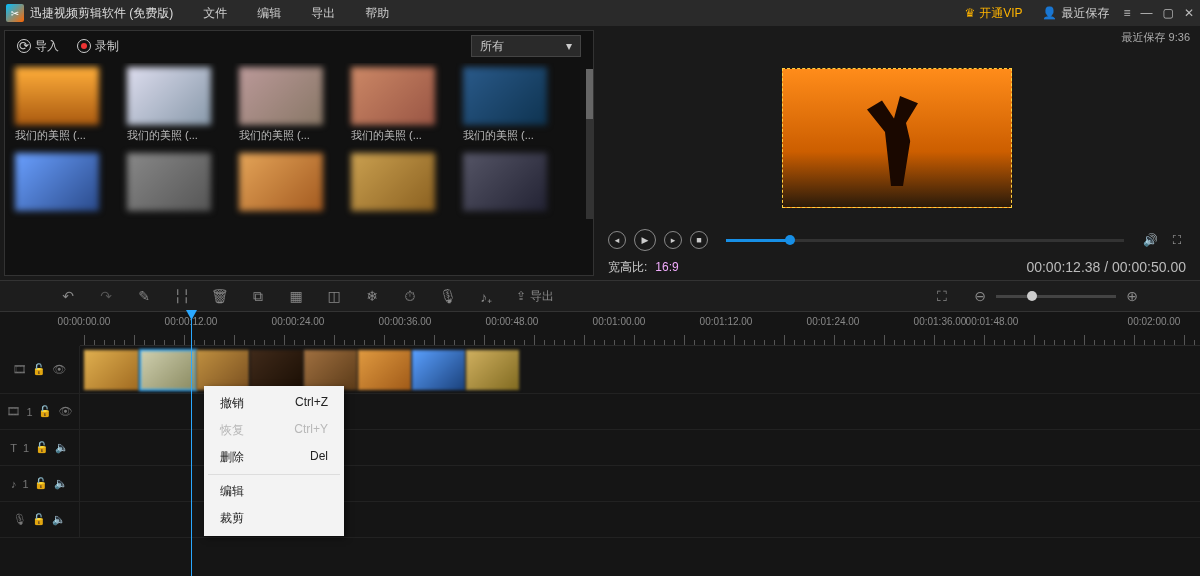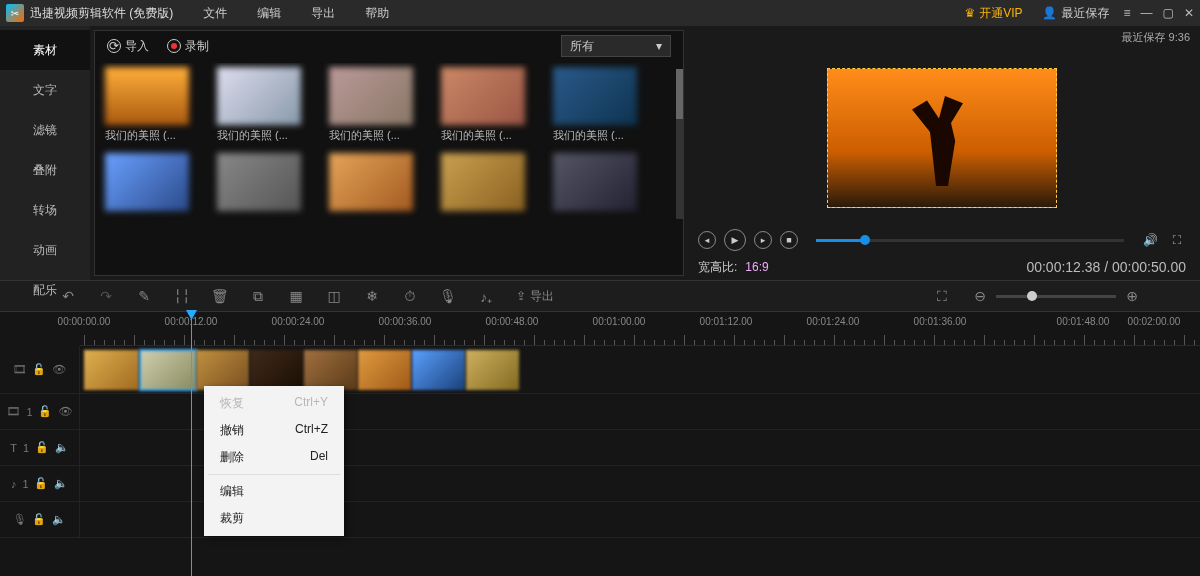--- a/index.html
+++ b/index.html
@@ -106,29 +106,20 @@
   <div class="winctl">
     <span>≡</span>
     <span>—</span>
     <span>▢</span>
     <span>✕</span>
   </div>
 </div>
 
 <div class="upper">
 
-  <div class="sidetabs" id="sidetabs">
-      <div class="active">素材</div>
-      <div>文字</div>
-      <div>滤镜</div>
-      <div>叠附</div>
-      <div>转场</div>
-      <div>动画</div>
-      <div>配乐</div>
-    </div>
 
   <div class="mediapanel">
     <div class="row2">
       <div class="circbtn">
         <span class="circ">⟳</span>
         <span>导入</span>
       </div>
       <div class="circbtn">
         <span class="circ">
             <span class="reddot"></span>
@@ -362,21 +353,21 @@
       </div>
   <div class="tmark" style="left: 4px;">00:00:00.00</div>
       <div class="tmark" style="left: 111px;">00:00:12.00</div>
       <div class="tmark" style="left: 218px;">00:00:24.00</div>
       <div class="tmark" style="left: 325px;">00:00:36.00</div>
       <div class="tmark" style="left: 432px;">00:00:48.00</div>
       <div class="tmark" style="left: 539px;">00:01:00.00</div>
       <div class="tmark" style="left: 646px;">00:01:12.00</div>
       <div class="tmark" style="left: 753px;">00:01:24.00</div>
       <div class="tmark" style="left: 860px;">00:01:36.00</div>
-      <div class="tmark" style="left: 1003px;">00:01:48.00</div>
+      <div class="tmark" style="left: 912px;">00:01:48.00</div>
       <div class="tmark" style="left: 1074px;">00:02:00.00</div>
     </div>
 
   <div class="track">
     <div class="theader">
       <span>🎞</span>
       <span>🔓</span>
       <span>👁</span>
     </div>
     <div class="tcontent" id="cliptrack">
@@ -425,27 +416,27 @@
       <span>🔓</span>
       <span>🔈</span>
     </div>
     <div class="tcontent"></div>
   </div>
 
   <div class="playhead" id="playhead" style="left: 191px;"></div>
 </div>
 
 <div class="ctxmenu" id="ctxmenu" style="left:204px; top:386px;">
+    <div class="mi">
+      <span>撤销</span>
+      <span>Ctrl+Z</span>
+    </div>
     <div class="mi disabled">
       <span>恢复</span>
       <span>Ctrl+Y</span>
-    </div>
-    <div class="mi">
-      <span>撤销</span>
-      <span>Ctrl+Z</span>
     </div>
     <div class="mi">
       <span>删除</span>
       <span>Del</span>
     </div>
     <hr>
     <div class="mi">
       <span>编辑</span>
       <span></span>
     </div>

